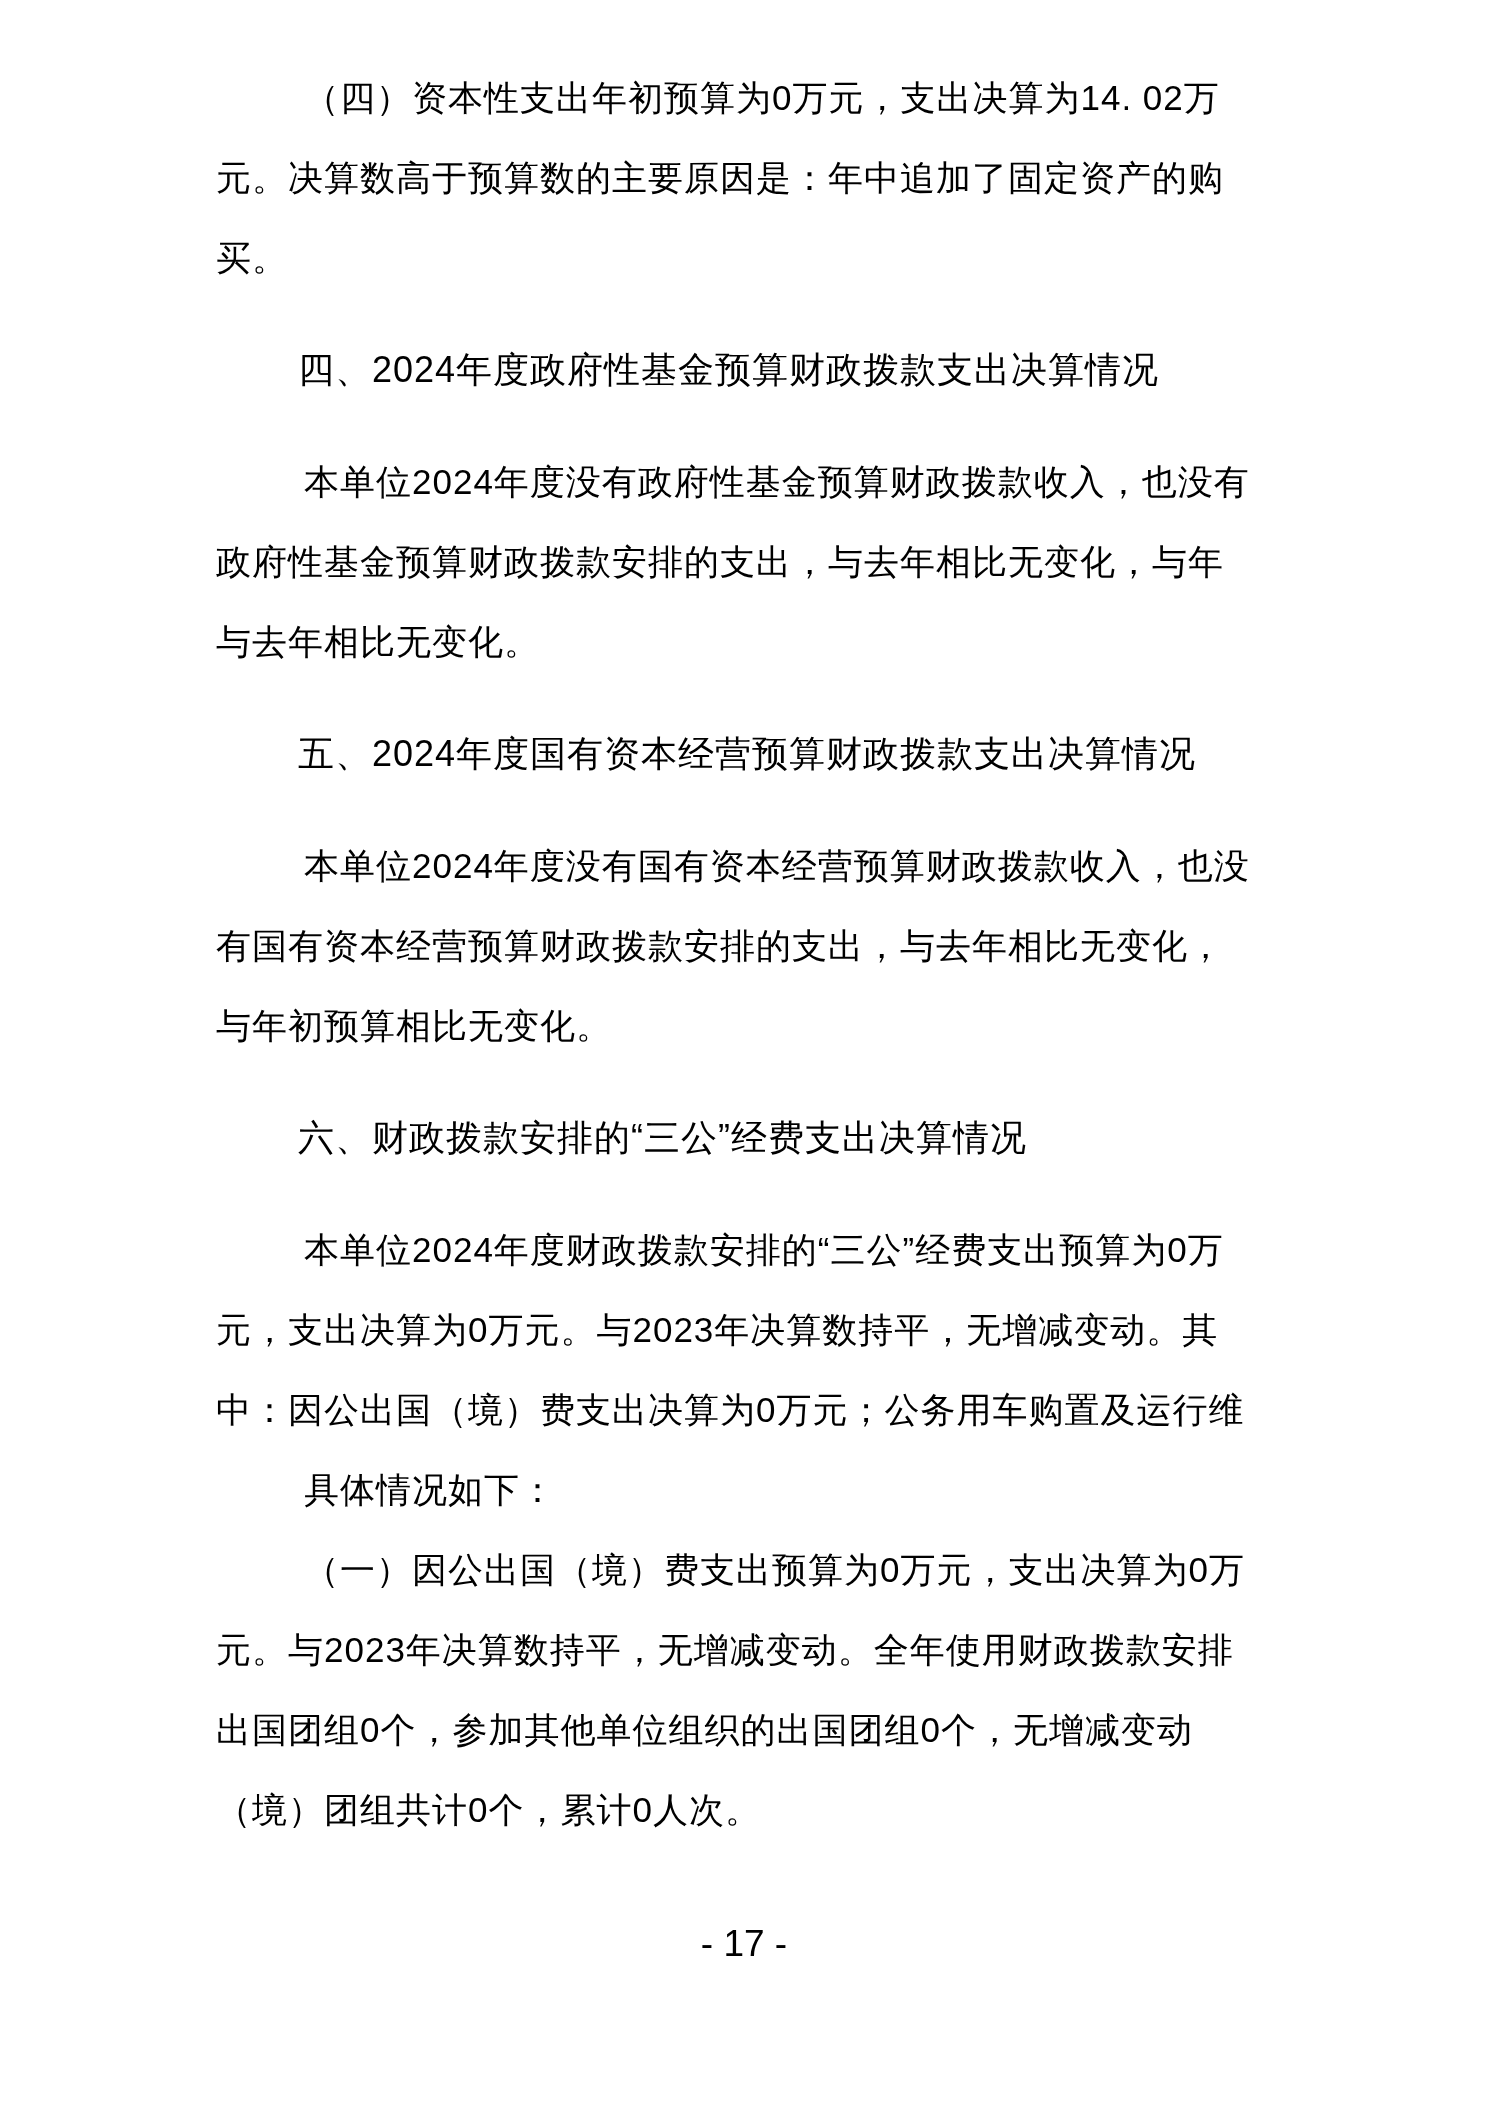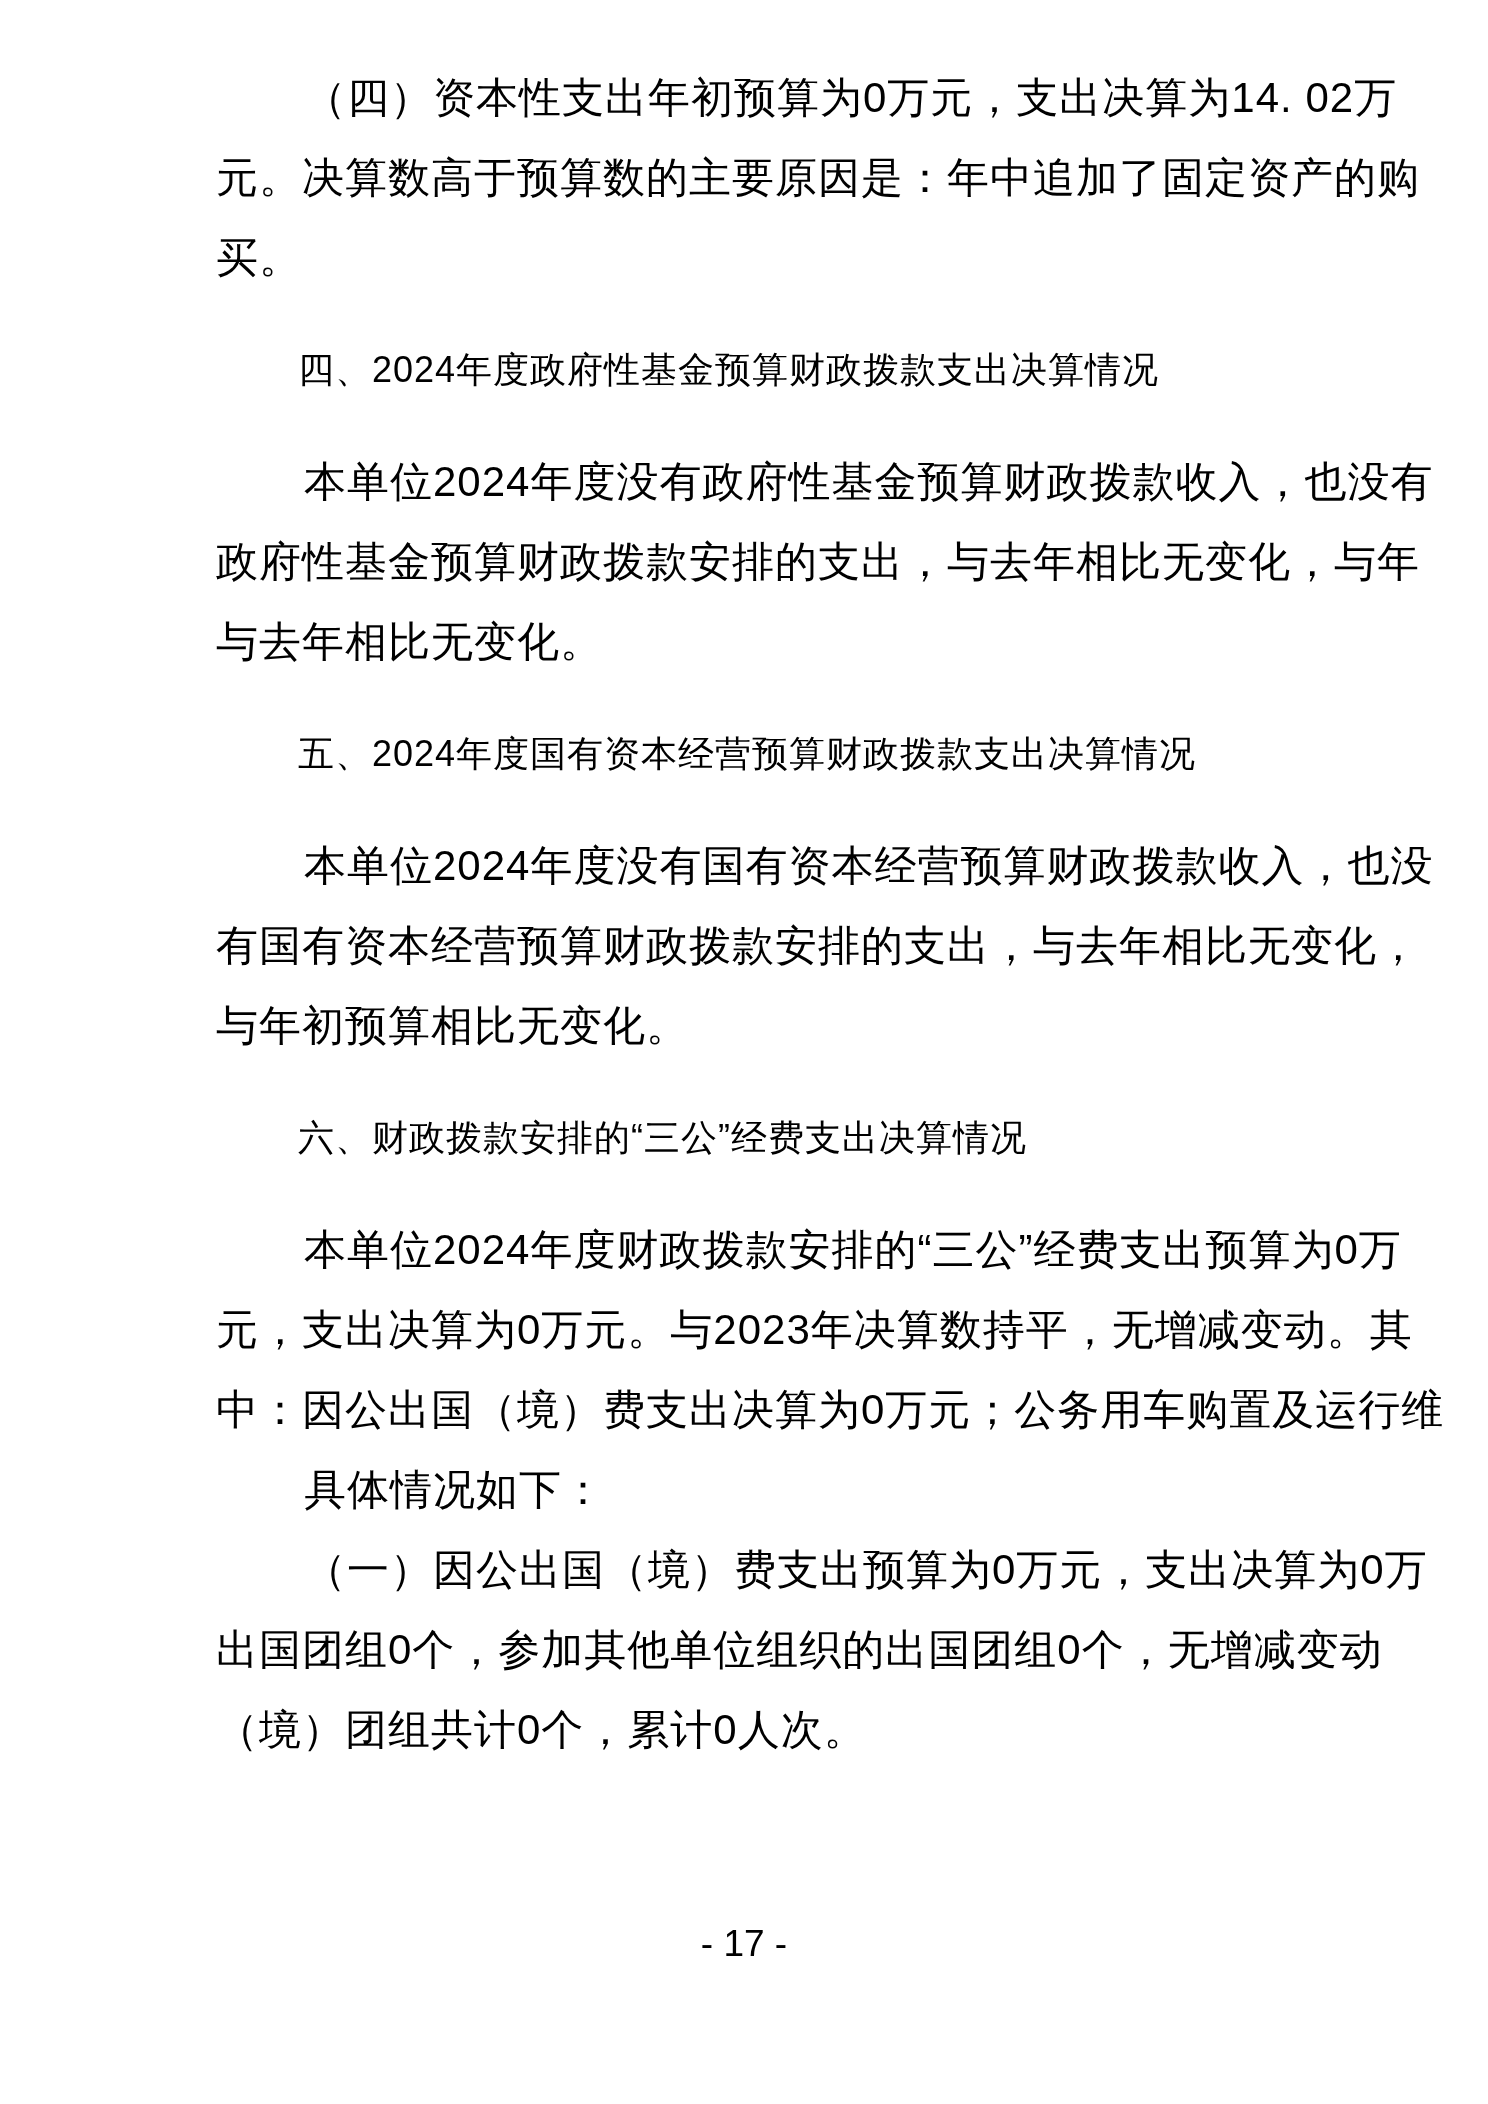--- a/index.html
+++ b/index.html
@@ -16,21 +16,21 @@
     font-family: "Liberation Sans", sans-serif;
     color: #000000;
   }
   .doc {
     position: absolute;
     top: 58px;
     left: 216px;
     width: 1120px;
   }
   .line {
-    font-size: 42px;
+    font-size: 35px;
     line-height: 80px;
     height: 80px;
     white-space: nowrap;
     letter-spacing: 1px;
   }
   .line.first {
     text-indent: 88px;
   }
   .heading {
     font-size: 36px;
@@ -77,19 +77,20 @@
 
     <div class="heading">六、财政拨款安排的“三公”经费支出决算情况</div>
 
     <div class="line first">本单位2024年度财政拨款安排的“三公”经费支出预算为0万</div>
     <div class="line">元，支出决算为0万元。与2023年决算数持平，无增减变动。其</div>
     <div class="line">中：因公出国（境）费支出决算为0万元；公务用车购置及运行维</div>
 
     <div class="line first">具体情况如下：</div>
 
     <div class="line first">（一）因公出国（境）费支出预算为0万元，支出决算为0万</div>
+    <div class="line">元。与2023年决算数持平，无增减变动。全年使用财政拨款安排</div>
     <div class="line">出国团组0个，参加其他单位组织的出国团组0个，无增减变动</div>
     <div class="line">（境）团组共计0个，累计0人次。</div>
 
   </div>
 
   <div class="footer">- 17 -</div>
 </div>
 
 </body></html>

